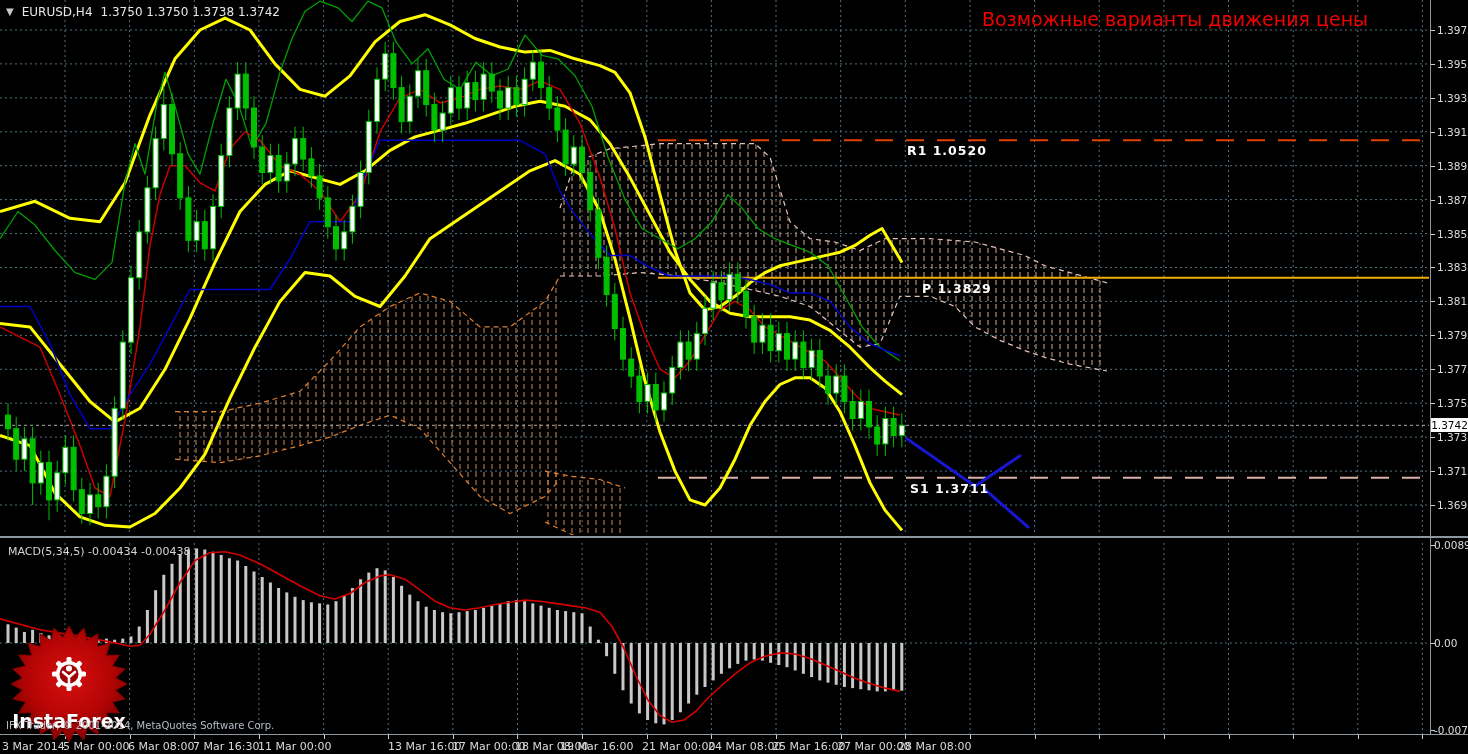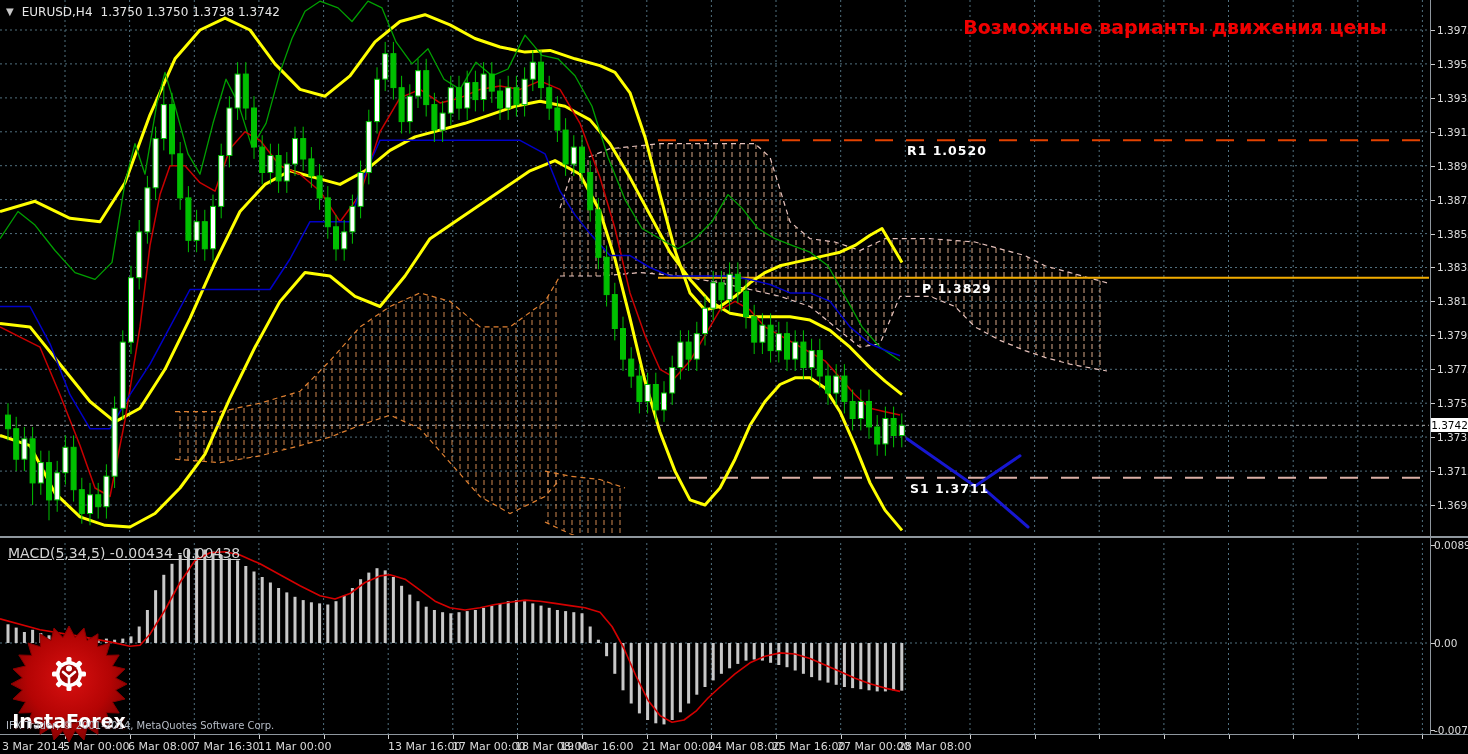--- a/index.html
+++ b/index.html
@@ -2,23 +2,23 @@
 <html><head>
 <meta charset="utf-8">
 <style>
   html,body{margin:0;padding:0;background:#000;}
   #root{position:relative;width:1468px;height:754px;background:#000;overflow:hidden;
         font-family:"DejaVu Sans",sans-serif;}
   .abs{position:absolute;}
   svg{position:absolute;left:0;display:block;}
   .hdr{top:5px;left:6px;color:#e6e6e6;font-size:12px;display:flex;gap:8px;z-index:12;}
   .hdr .tri{color:#c8c8c8;font-size:10px;line-height:14px;}
-  .annot{top:16px;left:940px;width:470px;text-align:center;font-size:19px;font-weight:700;
+  .annot{top:8px;left:940px;width:470px;text-align:center;font-size:19px;font-weight:400;
          line-height:22px;z-index:12;}
-  .macdlab{top:545px;left:8px;color:#d4d4d4;font-size:14px;z-index:12;text-decoration:underline;}
+  .macdlab{top:545px;left:8px;color:#d4d4d4;font-size:11px;z-index:12;}
   .copyr{top:720px;left:6px;color:#b6bcc6;font-size:10px;z-index:30;}
   .ptick{color:#dcdcdc;font-size:10.5px;left:1437px;z-index:5;}
   .pmark{left:1430px;width:5px;height:1px;background:#cfcfcf;z-index:5;}
   .curbox{left:1431px;width:37px;height:14px;background:#fff;color:#000;font-size:10.5px;
           text-align:center;line-height:14px;z-index:6;}
   .tlab{top:740px;color:#d9d9d9;font-size:11px;white-space:nowrap;z-index:6;}
   .tmark{top:735px;width:1px;height:4px;background:#cfcfcf;z-index:6;}
   .lvlab{color:#fff;font-size:12.5px;font-weight:bold;z-index:11;letter-spacing:1px;}
   .sep{background:#8f979e;z-index:8;}
   .logo{top:622px;left:4px;width:130px;height:132px;z-index:20;}

